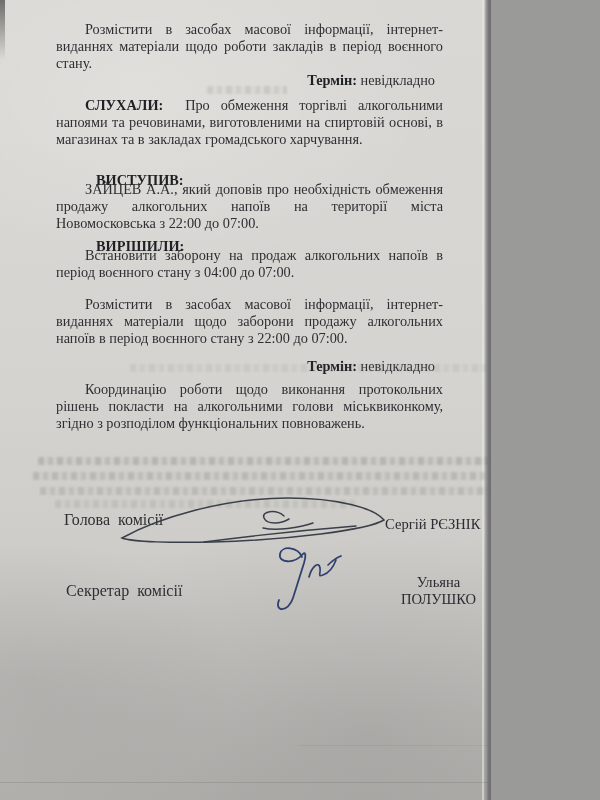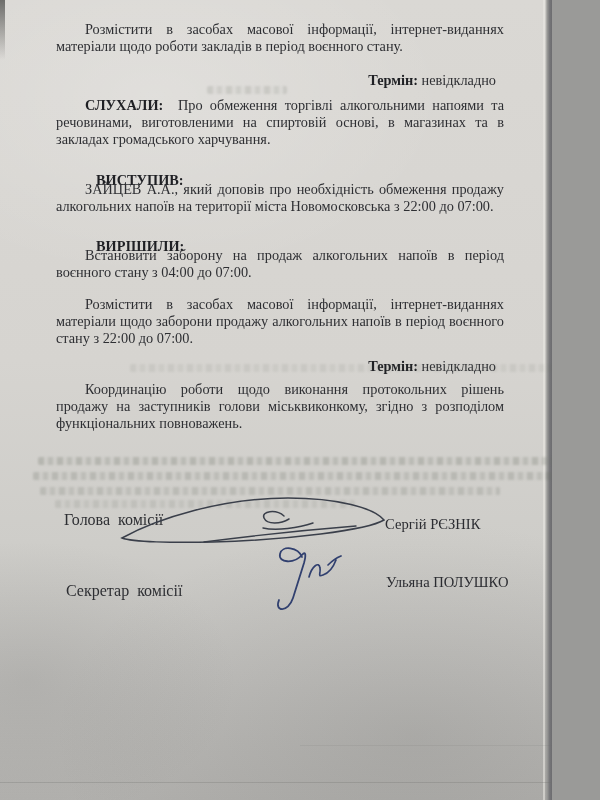--- a/index.html
+++ b/index.html
@@ -2,26 +2,27 @@
 <html><head>
 <meta charset="utf-8">
 <style>
   html, body { margin: 0; padding: 0; }
   body {
     width: 600px; height: 800px; overflow: hidden;
     font-family: "Liberation Serif", "DejaVu Serif", serif;
     background: #9a9a98;
   }
   .photo {
-    position: relative; width: 552px; height: 800px; overflow: hidden;
+    position: relative; width: 484px; height: 800px; overflow: hidden;
     background:
       radial-gradient(ellipse 420px 260px at 28% 12%, rgba(255,255,255,0.20), transparent 70%),
       radial-gradient(ellipse 300px 200px at 5% 85%, rgba(80,80,78,0.12), transparent 70%),
       radial-gradient(ellipse 500px 300px at 75% 92%, rgba(90,90,88,0.16), transparent 72%),
       linear-gradient(180deg, #dad8d4 0%, #d6d4d0 45%, #cecdc9 68%, #c0bfbc 84%, #b2b1ae 100%);
+    padding-left: 7px;
   }
   .para {
     position: absolute; left: 56px; right: 48px; margin: 0;
     font-size: 14.3px; line-height: 17px; color: #2e2f33;
     text-align: justify;
   }
   .indent { text-indent: 29px; }
   .term {
     position: absolute; left: 56px; right: 44px; margin: 12px;
     font-size: 14.3px; line-height: 17px; color: #2e2f33;
@@ -85,21 +86,21 @@
 
   <p class="heading" style="top:228px">ВИРІШИЛИ:</p>
 
   <p class="para indent" style="top:247px">Встановити заборону на продаж алкогольних напоїв в період воєнного стану з 04:00 до 07:00.</p>
 
 
   <p class="para indent" style="top:296px">Розмістити в засобах масової інформації, інтернет-виданнях матеріали щодо заборони продажу алкогольних напоїв в період воєнного стану з 22:00 до 07:00.</p>
 
   <p class="term" style="top:346px"><span class="b">Термін:</span>&nbsp;<span>невідкладно</span></p>
 
-  <p class="para indent" style="top:381px">Координацію роботи щодо виконання протокольних рішень продажу на заступників голови міськвиконкому, згідно з розподілом функціональних повноважень.</p>
+  <p class="para indent" style="top:381px">Координацію роботи щодо виконання протокольних рішень покласти на алкогольними голови міськвиконкому, згідно з розподілом функціональних повноважень.</p>
 
   <div class="bleed" style="top:86px; left:207px; width:80px; opacity:0.45;"></div>
   <div class="bleed" style="top:364px; left:130px; width:430px; opacity:0.30;"></div>
   <div class="bleed" style="top:457px; left:38px; width:525px; opacity:0.70;"></div>
   <div class="bleed" style="top:472px; left:33px; width:535px; opacity:0.62;"></div>
   <div class="bleed" style="top:487px; left:40px; width:460px; opacity:0.55;"></div>
   <div class="bleed" style="top:500px; left:55px; width:300px; opacity:0.40;"></div>
 
   <span class="sig-role" style="top:511px; left:64px;">Голова комісії</span>
   <svg class="sig-svg" style="top:494px; left:118px;" width="272" height="52" viewBox="0 0 272 52">

